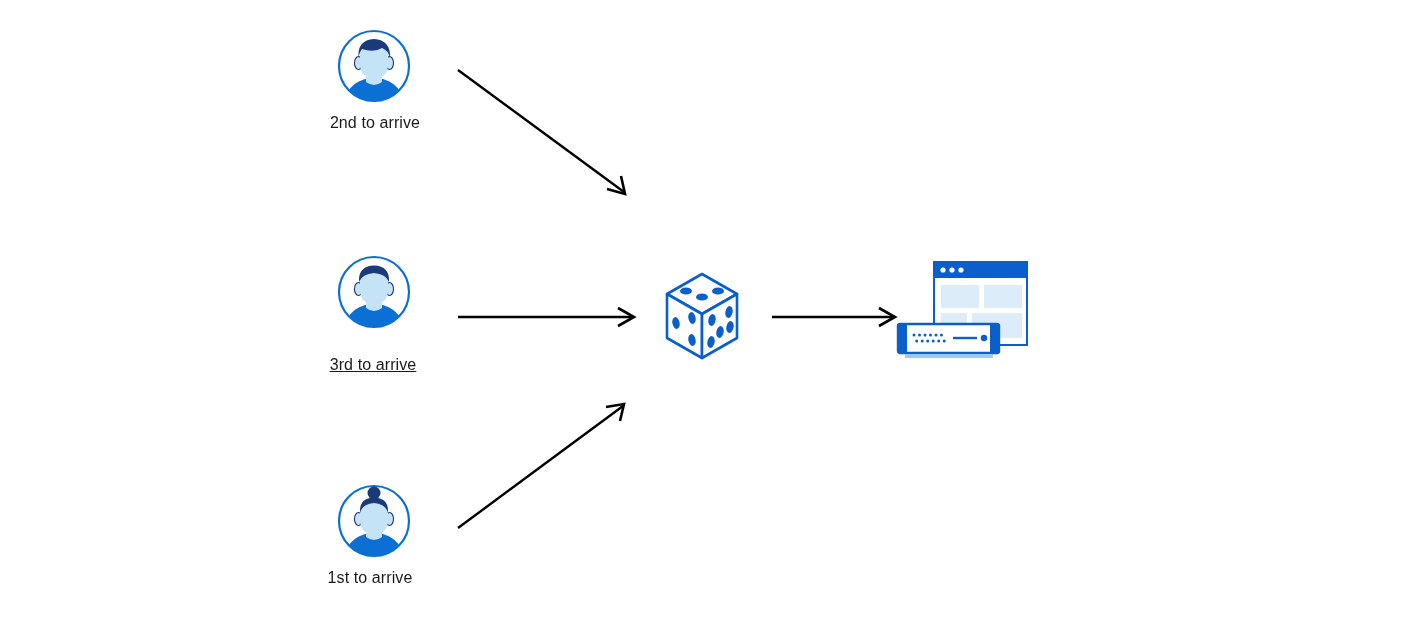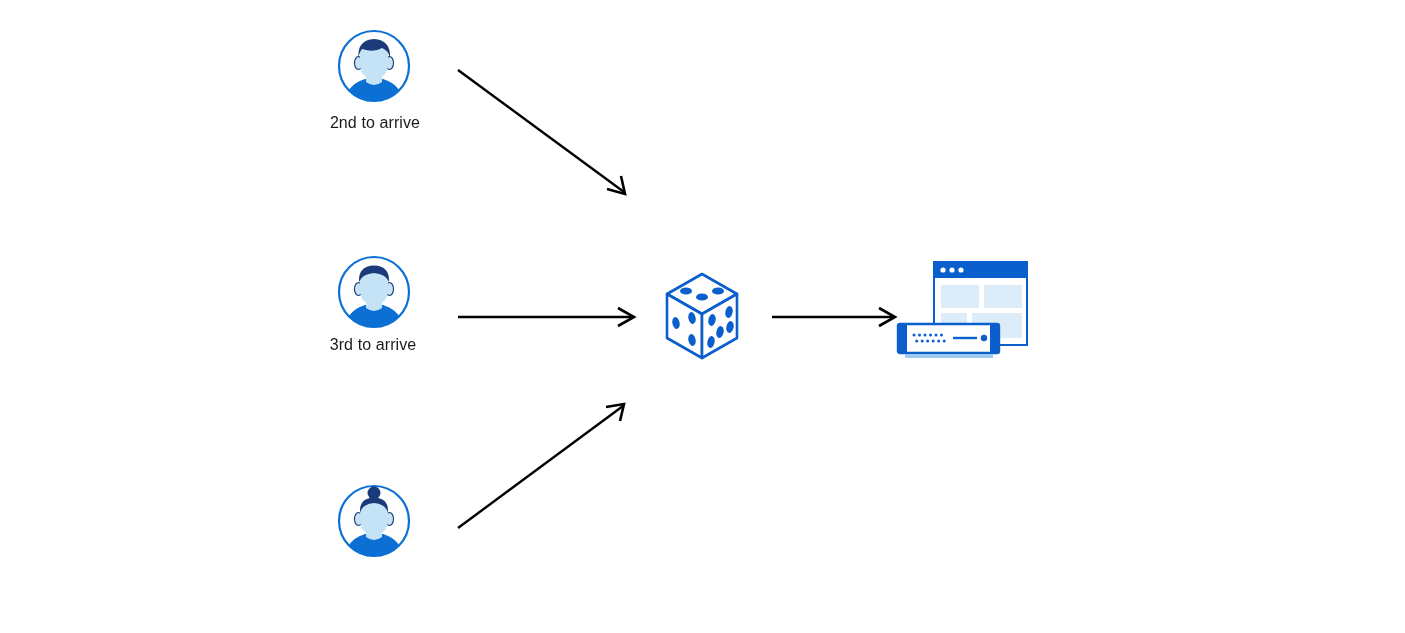--- a/index.html
+++ b/index.html
@@ -105,21 +105,21 @@
       <g clip-path="url(#clipB)">
         <path d="M8 76 C10 58 24 50 38 50 C52 50 66 58 68 76 Z" fill="#0b6fd4"></path>
         <path d="M30 40 L30 54 Q38 60 46 54 L46 40 Z" fill="#c5e3f6"></path>
         <ellipse cx="22.5" cy="35" rx="4" ry="6.5" fill="#c5e3f6" stroke="#1a3a7a" stroke-width="1.1"></ellipse>
         <ellipse cx="53.5" cy="35" rx="4" ry="6.5" fill="#c5e3f6" stroke="#1a3a7a" stroke-width="1.1"></ellipse>
         <path d="M24 28 Q24 14 38 14 Q52 14 52 28 L52 36 Q52 50 38 50 Q24 50 24 36 Z" fill="#c5e3f6"></path>
         <path d="M23 28 Q22 12 38 11.5 Q54 12 53 28 Q50 20 38 19 Q26 20 23 28 Z" fill="#1a3a7a"></path>
       </g>
     </svg>
   </div>
-  <div class="node-label" style="left:243px; top:336px;">3rd to arrive</div>
+  <div class="node-label" style="left:243px; top:356px;text-decoration:underline;">3rd to arrive</div>
 
   <div class="node avatar-wrap" style="left:336px; top:483px;">
     <svg width="76" height="76" viewBox="0 0 76 76">
       <defs>
         <clipPath id="clipC">
             <circle cx="38" cy="38" r="35"></circle>
           </clipPath>
       </defs>
       <circle cx="38" cy="38" r="35" fill="#ffffff" stroke="#0b6fd4" stroke-width="2.2"></circle>
       <g clip-path="url(#clipC)">
@@ -128,20 +128,21 @@
         <ellipse cx="22.5" cy="36" rx="4" ry="6.5" fill="#c5e3f6" stroke="#1a3a7a" stroke-width="1.1"></ellipse>
         <ellipse cx="53.5" cy="36" rx="4" ry="6.5" fill="#c5e3f6" stroke="#1a3a7a" stroke-width="1.1"></ellipse>
         <path d="M24 29 Q24 15 38 15 Q52 15 52 29 L52 37 Q52 51 38 51 Q24 51 24 37 Z" fill="#c5e3f6"></path>
 
         <circle cx="38" cy="10" r="6.5" fill="#1a3a7a"></circle>
 
         <path d="M24 30 Q23 15 38 14.5 Q53 15 52 30 Q50 21 38 20 Q26 21 24 30 Z" fill="#1a3a7a"></path>
       </g>
     </svg>
   </div>
+  <div class="node-label" style="left:240px; top:569px;">1st to arrive</div>
 
   <div class="node" style="left:662px; top:270px;">
     <svg width="80" height="94" viewBox="0 0 80 94">
       <g stroke="#0b5fcc" stroke-width="2.6" stroke-linejoin="round" fill="#ffffff">
 
         <path d="M40 4 L75 24 L40 44 L5 24 Z"></path>
 
         <path d="M5 24 L40 44 L40 88 L5 68 Z"></path>
 
         <path d="M75 24 L75 68 L40 88 L40 44 Z"></path>

